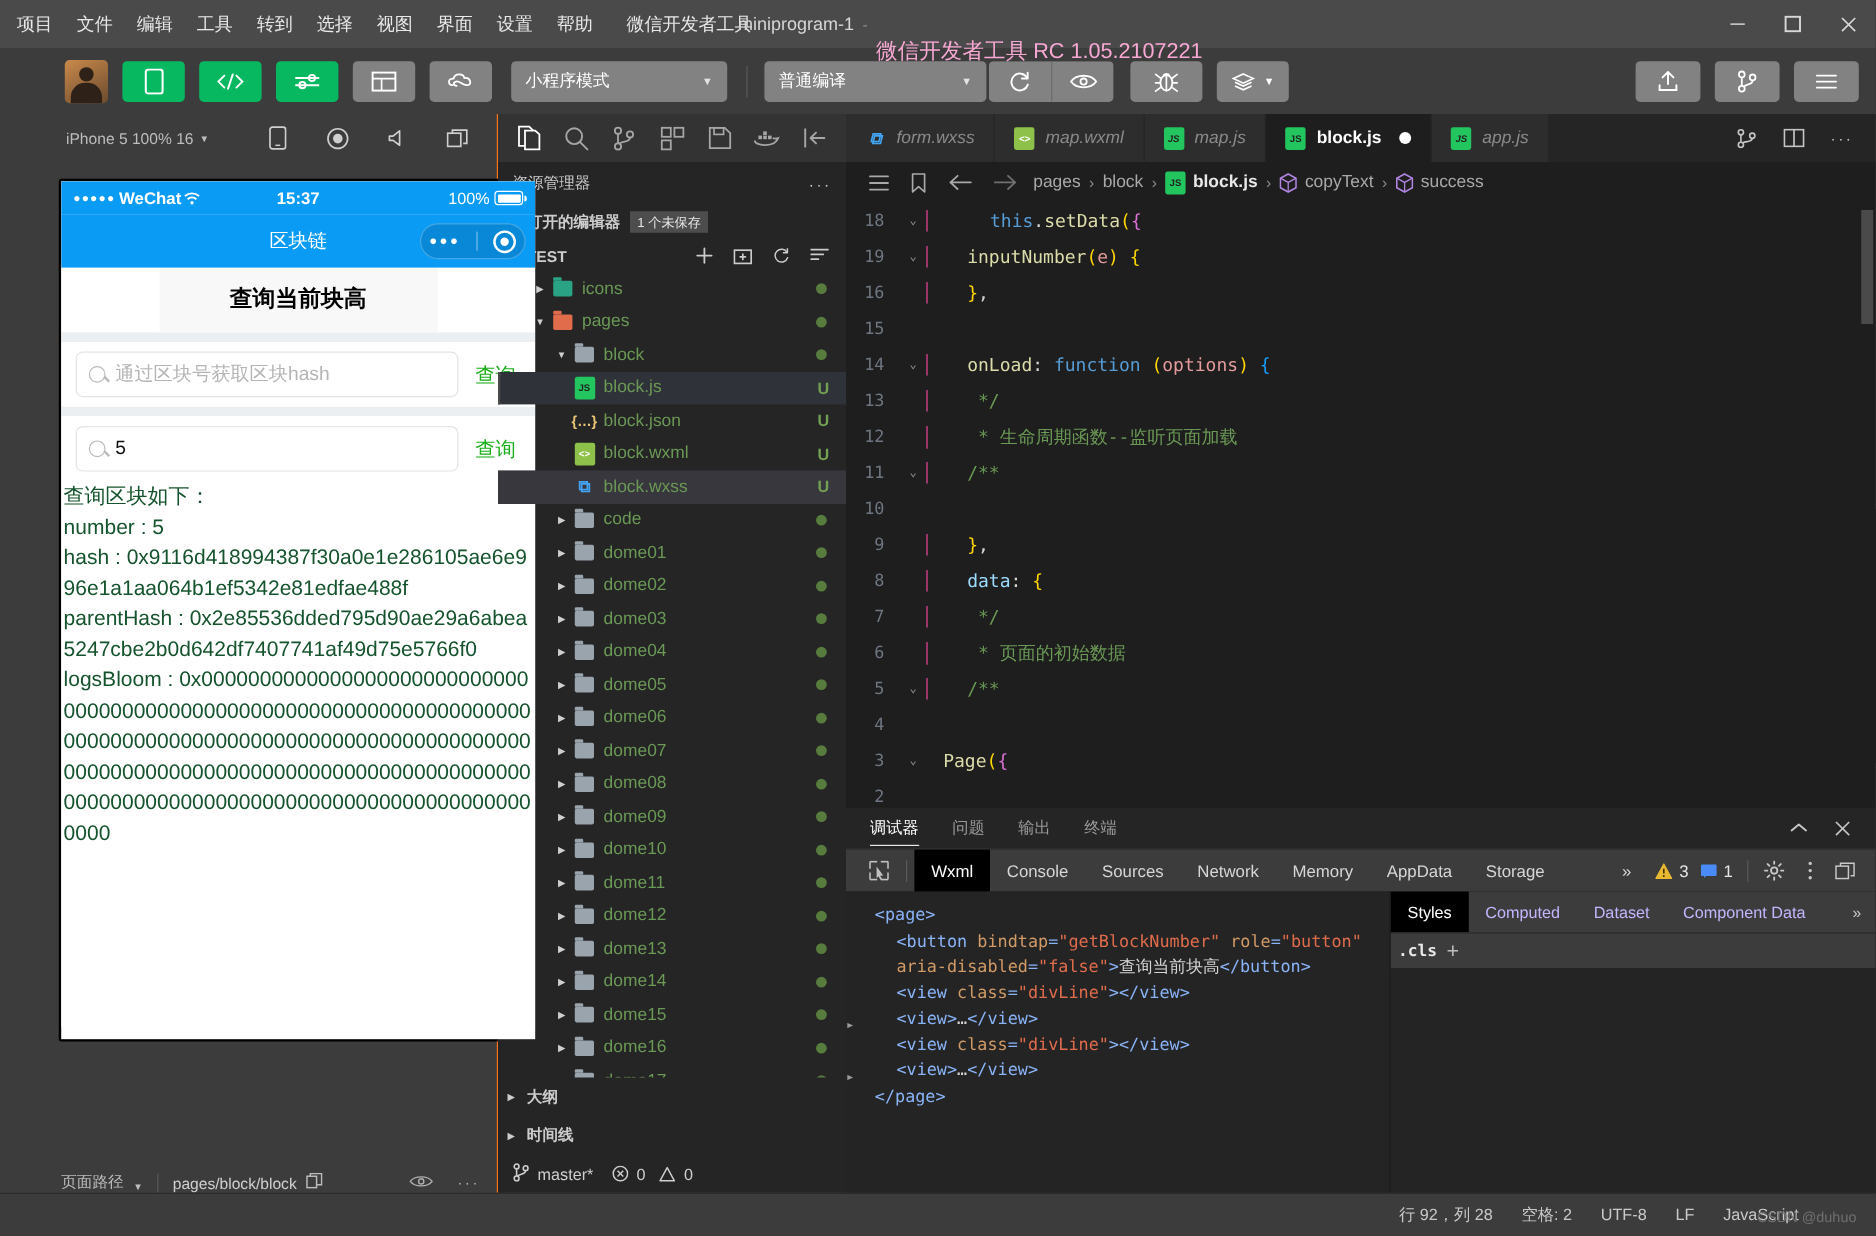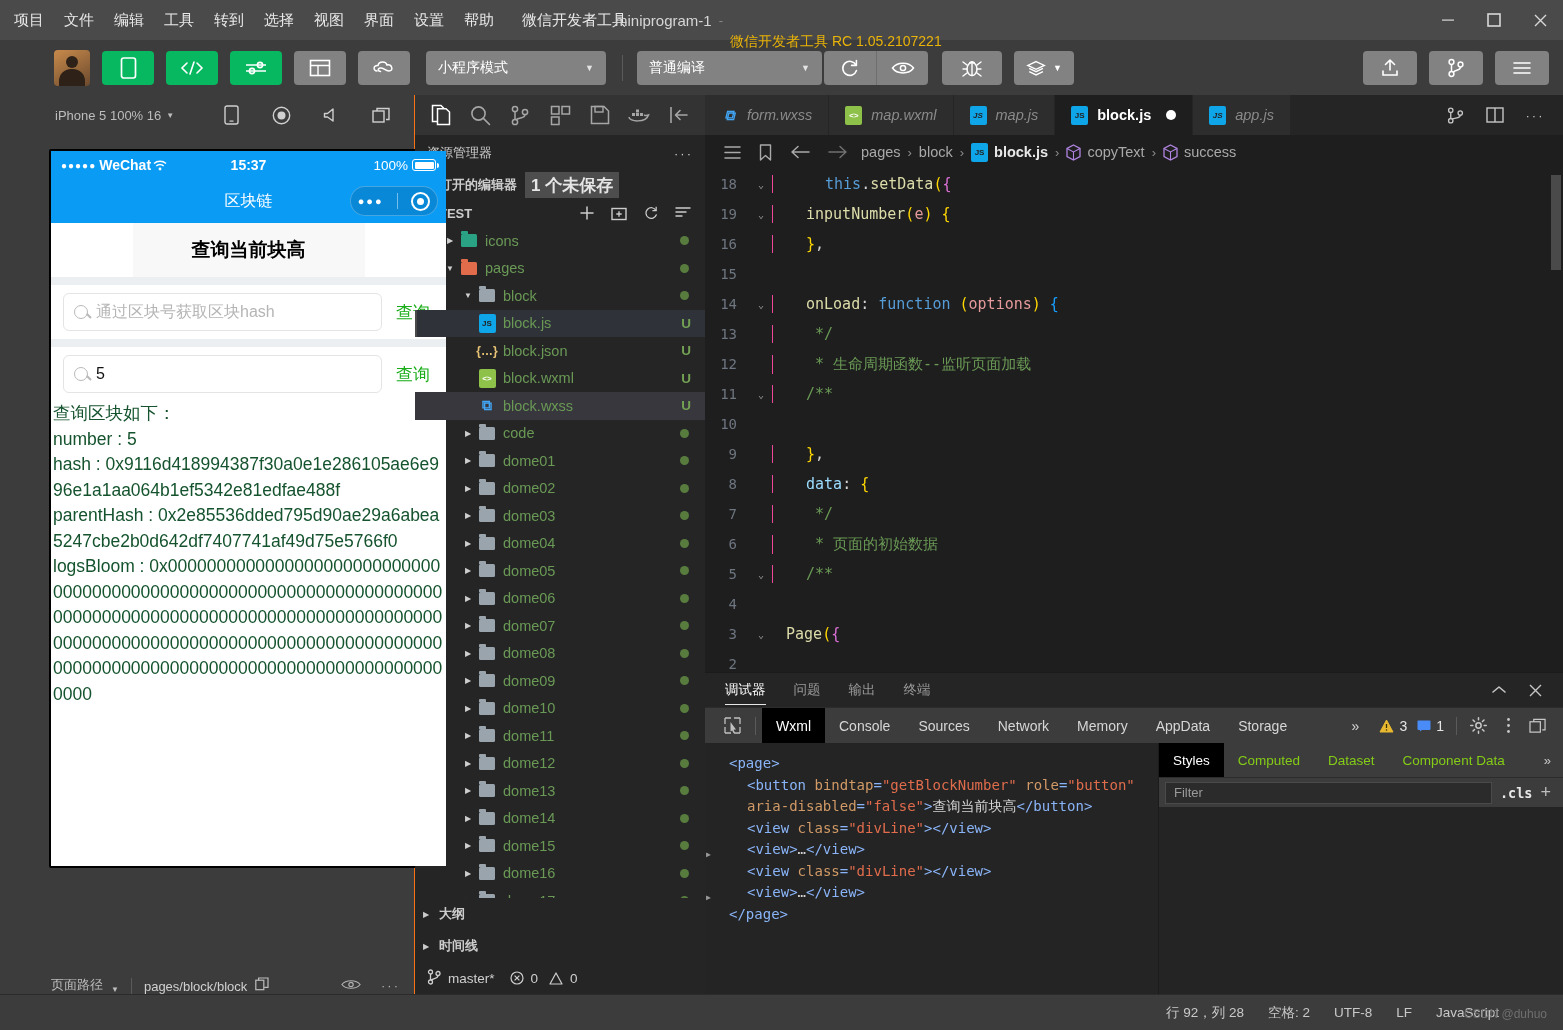--- a/index.html
+++ b/index.html
@@ -11,21 +11,21 @@
   }
   .app { width:1563px; height:1030px; display:flex; flex-direction:column; background:#3c3c3c; }
 
   
   .titlebar { height:40px; background:#4a4a4a; display:flex; align-items:center; flex:none; position:relative; }
   .menu { display:flex; align-items:center; padding-left:14px; gap:20px; }
   .menu-item { color:#e8e8e8; font-size:15px; cursor:default; white-space:nowrap; }
   .title-center { position:absolute; left:615px; top:0; height:40px; display:flex; align-items:center; gap:7px; }
   .title-proj { color:#d6d6d6; font-size:15px; }
   .title-dash { color:#8a8a8a; font-size:13px; }
-  .title-sub { color:#eab308; font-size:14px;margin-top:43px; }
+  .title-sub { color:#f9a8d4; font-size:18px;margin-top:43px; }
   .winctrls { margin-left:auto; display:flex; height:40px; }
   .winbtn { width:46px; height:40px; display:flex; align-items:center; justify-content:center; color:#d8d8d8; }
   .winbtn svg { display:block; }
 
   
   .toolbar { height:55px; background:#3c3c3c; display:flex; align-items:center; flex:none; padding:0 14px; gap:0;margin-left:40px; }
   .avatar { width:36px; height:36px; border-radius:4px; overflow:hidden; background:linear-gradient(150deg,#c98a4b,#6b4a2e); position:relative; flex:none; }
   .avatar .head { position:absolute; left:12px; top:6px; width:12px; height:12px; border-radius:50%; background:#2d2118; }
   .avatar .body { position:absolute; left:5px; top:19px; width:26px; height:17px; border-radius:12px 12px 0 0; background:#2d2118; }
   .tbtn { height:34px; min-width:52px; border-radius:4px; display:flex; align-items:center; justify-content:center;
@@ -98,40 +98,40 @@
 
   
   .explorer { width:290px; flex:none; background:#252526; display:flex; flex-direction:column; min-height:0;}
   .actbar { height:40px; background:#333333; display:flex; align-items:center; padding:0 6px; }
   .actbar .ai { width:40px; height:40px; display:flex; align-items:center; justify-content:center; color:#a6a6a6; }
   .actbar .ai.active { color:#ffffff; }
   .exp-head { height:36px; display:flex; align-items:center; padding:0 12px; color:#cccccc; font-size:13px; }
   .exp-head .dots { margin-left:auto; letter-spacing:2px; color:#cccccc; }
   .sec-row { height:28px; display:flex; align-items:center; padding-left:8px; color:#cccccc; font-size:13px; font-weight:bold; }
   .sec-row .tw { width:16px; font-size:8px; color:#cccccc; }
-  .badge { background:#4d4d4d; color:#e6e6e6; font-size:17px; padding:1.5px 6px; margin-left:8px; font-weight:bold;}
+  .badge { background:#4d4d4d; color:#e6e6e6; font-size:11px; padding:1.5px 6px; margin-left:8px; font-weight:normal;}
   .sec-row .acts { margin-left:auto; display:flex; gap:0; padding-right:6px; }
   .sec-row .acts span { width:32px; display:flex; align-items:center; justify-content:center; color:#cccccc; }
   .tree { flex:1; overflow:hidden; position:relative; }
   .trow { height:27.5px; display:flex; align-items:center; font-size:14.5px; color:#6a9955; position:relative; }
   .trow.sel { background:#37373d; }
   .trow.cur { background:#2f3339; }
   .trow.cur::before { content:""; position:absolute; left:0; top:0; bottom:0; width:2px; background:#4a4a4a; }
   .trow .tw { width:18px; font-size:8px; color:#cfcfcf; text-align:center; flex:none;}
   .trow .ic { width:20px; flex:none; display:flex; align-items:center; justify-content:center; margin-right:6px;}
   .trow .nm { color:#6a9955; }
   .trow .st { margin-left:auto; padding-right:14px; color:#73a153; font-weight:bold; font-size:13.5px;}
   .trow .dot { margin-left:auto; margin-right:16px; width:9px; height:9px; border-radius:50%; background:#587c3e; }
   .fold { width:16px; height:13px; background:#9aa4ad; border-radius:1.5px; position:relative; }
   .fold::before { content:""; position:absolute; top:-3px; left:0; width:7px; height:3px; background:#9aa4ad; border-radius:1px 1px 0 0;}
   .indent-2 { padding-left:26px; }
   .indent-3 { padding-left:44px; }
   .fico { width:17px; height:19px; border-radius:2px; font-size:8px; font-weight:bold; color:#222; display:flex;
           align-items:center; justify-content:center; }
-  .fico.js { background:#0ea5e9; }
+  .fico.js { background:#22c55e; }
   .fico.json { background:none; color:#e8c474; font-size:12px; }
   .fico.wxml { background:#8dc149; color:#fff; }
   .fico.wxss { background:none; color:#42a5f5; font-size:14px; font-weight:bold;}
   .fold.green { background:#29a383; }
   .fold.green::before { background:#29a383; }
   .fold.red { background:#e06c4c; }
   .fold.red::before { background:#e06c4c; }
   .exp-bot { flex:none; }
   .bot-row { height:32px; display:flex; align-items:center; padding-left:8px; color:#cccccc; font-size:13px; font-weight:bold; }
   .bot-row .tw { width:16px; font-size:8px; }
@@ -189,21 +189,21 @@
   .warn { display:flex; align-items:center; gap:5px; font-size:14px; color:#e6e6e6; padding:0 6px;}
   .dev-bar .right .ic { width:30px; display:flex; align-items:center; justify-content:center; color:#c8c8c8;}
   .dbg-body { flex:1; display:flex; min-height:0; background:#242424; }
   .wxml-pane { flex:1; background:#242424; padding:10px 0 0 12px; overflow:hidden;
                font-family:"DejaVu Sans Mono","Liberation Mono",monospace; font-size:14px; line-height:21.5px; }
   .wl { white-space:pre; color:#8ab4f8; position:relative; }
   .wl .ar { position:absolute; left:-11px; color:#999; font-size:8px; top:5px;}
   .t-tag { color:#8ab4f8; } .t-attr { color:#d19a66; } .t-val { color:#e06c4c; } .t-txt { color:#d4d4d4; }
   .styles-pane { width:405px; flex:none; background:#242424; border-left:1px solid #1b1b1b; display:flex; flex-direction:column;}
   .st-tabs { height:34px; display:flex; align-items:center; background:#3c3c3c; }
-  .stt { padding:0 14px; height:34px; display:flex; align-items:center; font-size:13.5px; color:#84cc16; }
+  .stt { padding:0 14px; height:34px; display:flex; align-items:center; font-size:13.5px; color:#c4b5fd; }
   .stt.active { background:#000000; color:#fff; }
   .st-tabs .more { margin-left:auto; padding-right:12px; color:#c8c8c8; }
   .filter-row { height:30px; display:flex; align-items:center; background:#3c3c3c; padding:0 6px; gap:8px; border-top:1px solid #2c2c2c;}
   .filter-in { flex:1; height:22px; background:#2b2b2b; border:1px solid #4a4a4a; color:#9a9a9a; font-size:13px;
                display:flex; align-items:center; padding:0 8px; }
   .cls { color:#e8e8e8; font-family:"DejaVu Sans Mono",monospace; font-size:13.5px; font-weight:bold;}
   .plus { color:#bdbdbd; font-size:18px; padding-right:6px;}
   .st-body { flex:1; background:#242424; }
 
   
@@ -1102,23 +1102,20 @@
             </div>
           <div class="styles-pane">
             <div class="st-tabs" id="styles-tabs">
               <span class="stt active">Styles</span>
                 <span class="stt">Computed</span>
                 <span class="stt">Dataset</span>
                 <span class="stt">Component Data</span>
                 <span class="more">»</span>
             </div>
             <div class="filter-row">
-              <div class="filter-in">
-                <span>Filter</span>
-              </div>
               <span class="cls">.cls</span>
               <span class="plus">+</span>
             </div>
             <div class="st-body"></div>
           </div>
         </div>
       </div>
     </div>
   </div>
 

